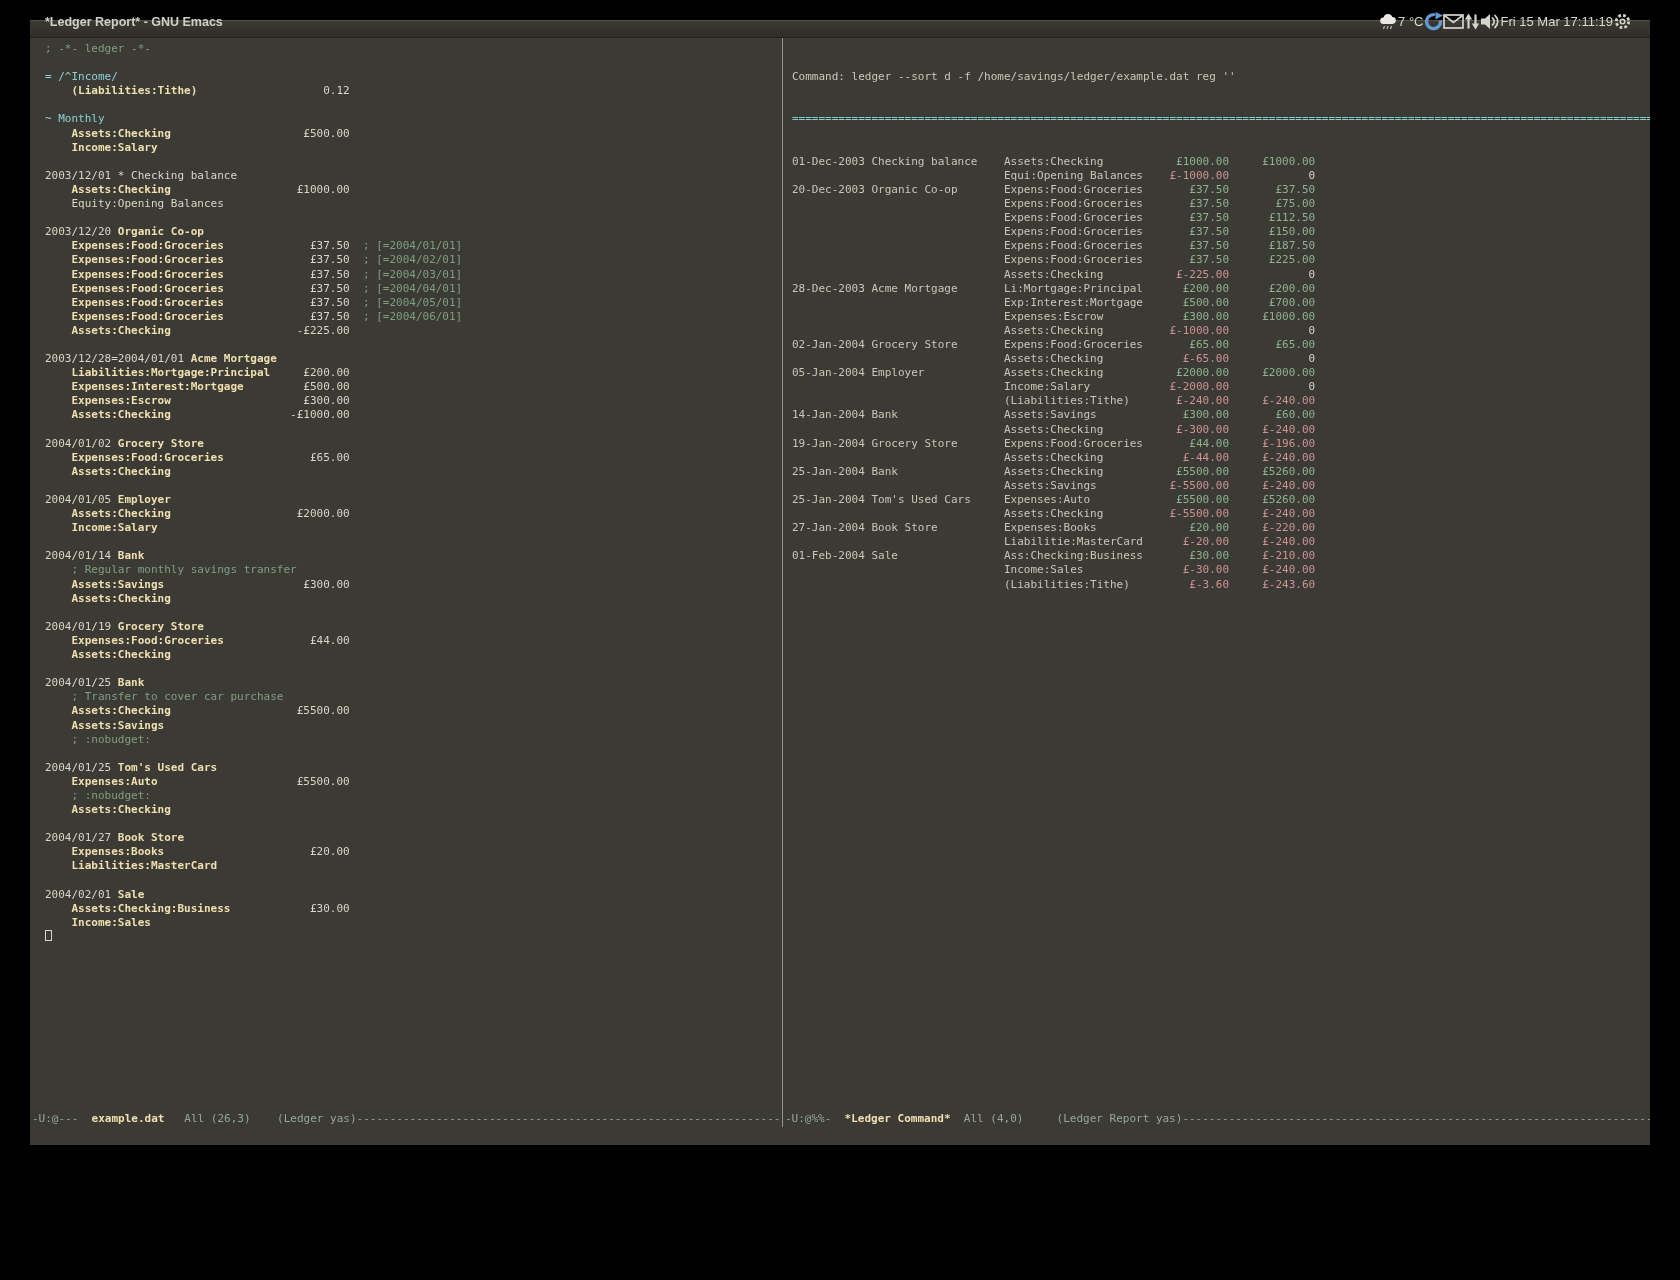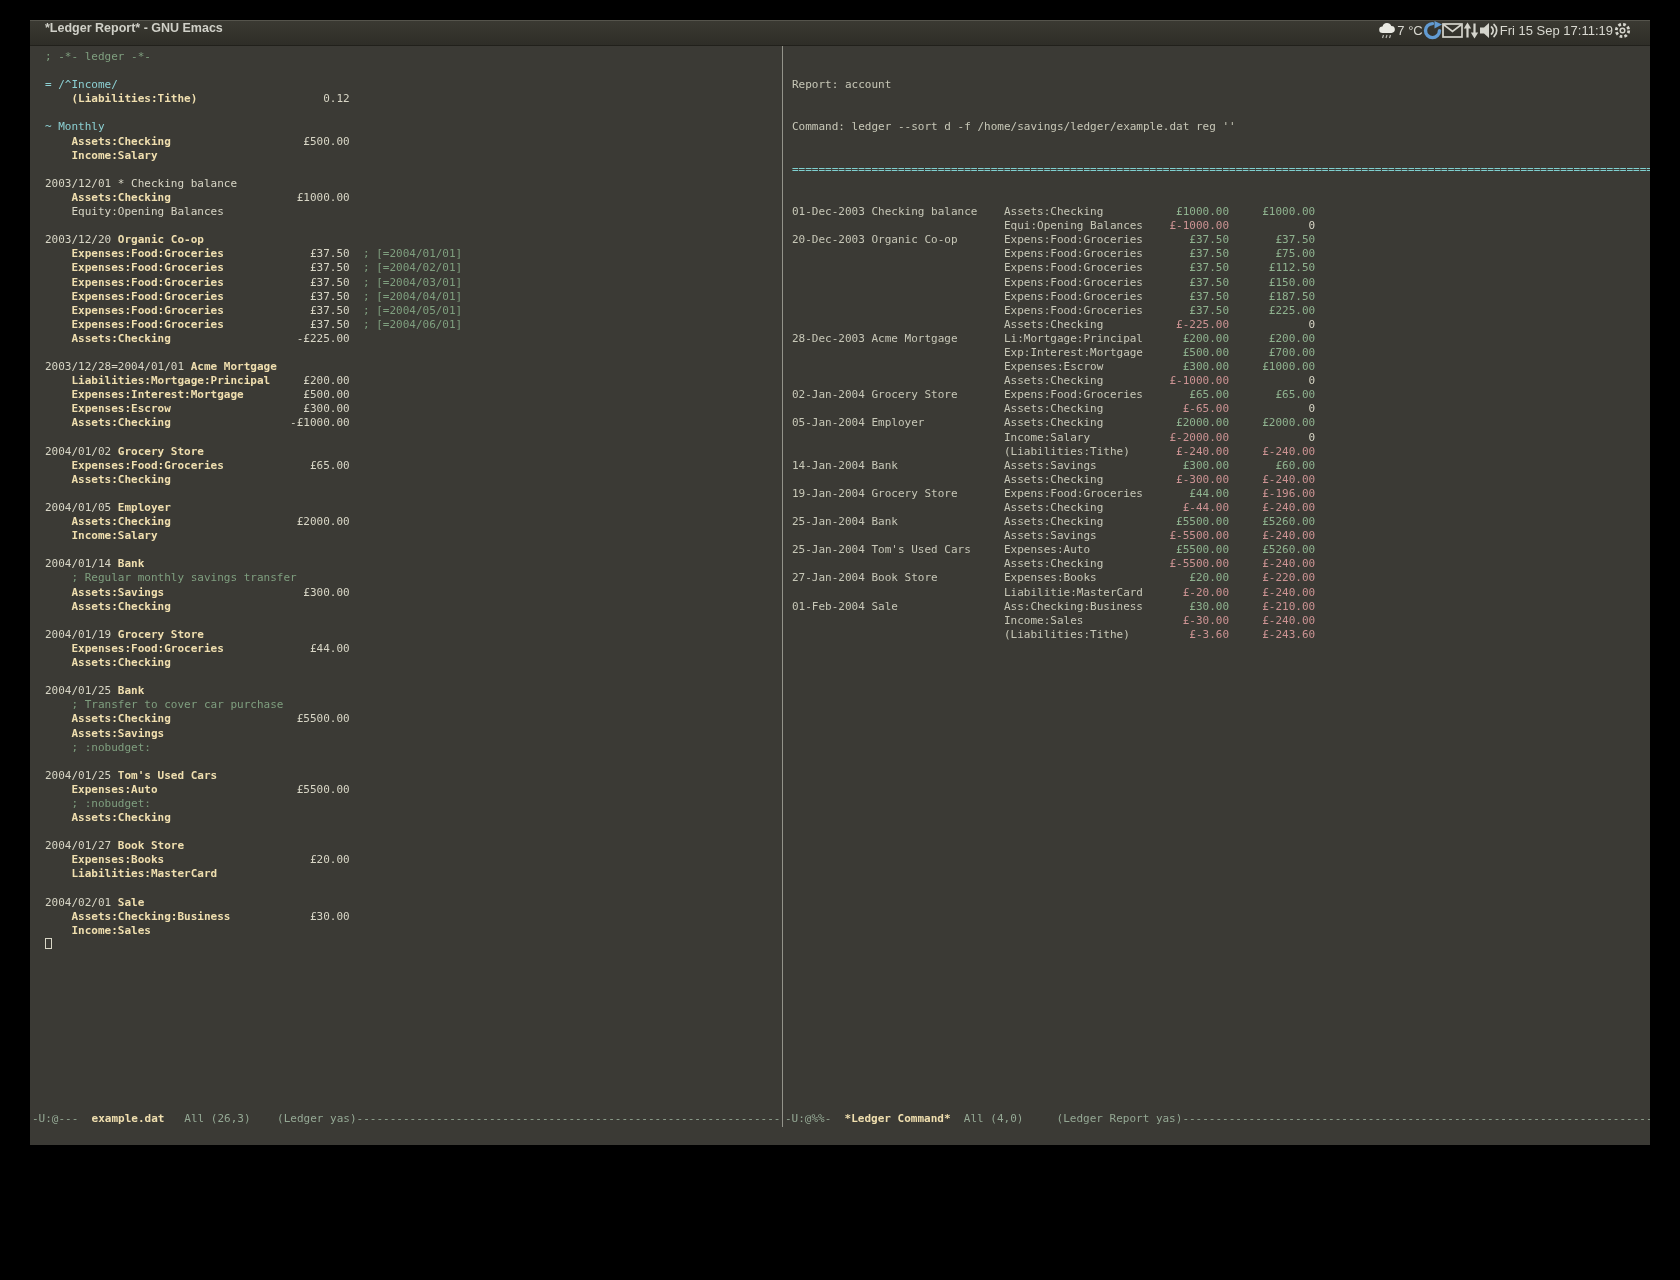--- a/index.html
+++ b/index.html
@@ -1,21 +1,21 @@
 <!DOCTYPE html>
 <html><head>
 <meta charset="utf-8">
 <style>
   *{margin:0;padding:0;box-sizing:border-box}
   html,body{width:1680px;height:1280px;background:#000;overflow:hidden;
     font-family:"DejaVu Sans Mono",monospace}
   .frame{position:absolute;left:30px;top:20px;width:1620px;height:1125px;
     background:#3b3a35;display:flex;flex-direction:column}
   
-  .titlebar{height:26px;flex:none;display:flex;align-items:flex-start;
+  .titlebar{height:18px;flex:none;display:flex;align-items:center;
     padding:0 18px 15px 15px;background:linear-gradient(#3a3932,#2e2d27);
     border-top:1px solid #55544c;border-bottom:1px solid #21201b}
   .title{font-family:"Liberation Sans",sans-serif;font-weight:bold;
     font-size:12.5px;color:#d0d0c8;white-space:nowrap}
   .tray{margin-left:auto;display:flex;align-items:center;}
   .tray .txt{font-family:"Liberation Sans",sans-serif;font-size:13px;color:#d8d8d0;white-space:nowrap}
   .tray svg{display:block}
   
   .windows{flex:1;display:flex;min-height:0}
   .window{display:flex;flex-direction:column;min-width:0}
@@ -76,21 +76,21 @@
       <svg width="16" height="17" viewBox="0 0 16 17" fill="#d4d4cc">
         <rect x="3.4" y="5.5" width="2.2" height="10"></rect>
         <polygon points="4.5,0.5 0.8,6.5 8.2,6.5"></polygon>
         <rect x="10.4" y="1.5" width="2.2" height="10"></rect>
         <polygon points="11.5,16.5 7.8,10.5 15.2,10.5"></polygon>
       </svg>
       <svg width="21" height="17" viewBox="0 0 21 17">
         <polygon points="1,5.5 5,5.5 10,1 10,16 5,11.5 1,11.5" fill="#d4d4cc"></polygon>
         <path d="M12.5 5 a4.5 4.5 0 0 1 0 7 M15 2.5 a8 8 0 0 1 0 12" stroke="#d4d4cc" stroke-width="1.7" fill="none" stroke-linecap="round"></path>
       </svg>
-      <span class="txt">Fri 15 Sep 17:11:19</span>
+      <span class="txt">Fri 15 Mar 17:11:19</span>
       <svg width="19" height="19" viewBox="0 0 19 19">
         <circle cx="9.5" cy="9.5" r="6.2" fill="none" stroke="#d4d4cc" stroke-width="2.8" stroke-dasharray="2.7 2.15"></circle>
         <circle cx="9.5" cy="9.5" r="2.3" fill="none" stroke="#d4d4cc" stroke-width="1.5"></circle>
       </svg>
     </div>
   </div>
 
   <div class="windows">
 
     <div class="window left">
@@ -98,21 +98,20 @@
       <div class="modeline">
         <span>-U:@---  </span>
         <span class="buf">example.dat</span>
         <span>   All (26,3)    (Ledger yas)</span>
         <span class="dashfill">----------------------------------------------------------------------------------------------------------------------------------------------------------------------------------------------------------------------------------------------------------------------------------------------------------------------------------------------------------------------------------------------------------------</span>
       </div>
     </div>
 
     <div class="window right">
       <div class="buffer">
-        <div class="line"><span>Report: account</span></div>
         <div class="line"><span>Command: ledger --sort d -f /home/savings/ledger/example.dat reg ''</span></div>
         <div class="line sep">========================================================================================================================================================================================================</div>
         <div><div class="line entry-row"><span class="col-dp">01-Dec-2003 Checking balance</span><span class="col-ac">Assets:Checking</span><span class="col-am v-pos">£1000.00</span><span class="col-bl v-pos">£1000.00</span></div><div class="line entry-row"><span class="col-dp"></span><span class="col-ac">Equi:Opening Balances</span><span class="col-am v-neg">£-1000.00</span><span class="col-bl v-zero">0</span></div><div class="line entry-row"><span class="col-dp">20-Dec-2003 Organic Co-op</span><span class="col-ac">Expens:Food:Groceries</span><span class="col-am v-pos">£37.50</span><span class="col-bl v-pos">£37.50</span></div><div class="line entry-row"><span class="col-dp"></span><span class="col-ac">Expens:Food:Groceries</span><span class="col-am v-pos">£37.50</span><span class="col-bl v-pos">£75.00</span></div><div class="line entry-row"><span class="col-dp"></span><span class="col-ac">Expens:Food:Groceries</span><span class="col-am v-pos">£37.50</span><span class="col-bl v-pos">£112.50</span></div><div class="line entry-row"><span class="col-dp"></span><span class="col-ac">Expens:Food:Groceries</span><span class="col-am v-pos">£37.50</span><span class="col-bl v-pos">£150.00</span></div><div class="line entry-row"><span class="col-dp"></span><span class="col-ac">Expens:Food:Groceries</span><span class="col-am v-pos">£37.50</span><span class="col-bl v-pos">£187.50</span></div><div class="line entry-row"><span class="col-dp"></span><span class="col-ac">Expens:Food:Groceries</span><span class="col-am v-pos">£37.50</span><span class="col-bl v-pos">£225.00</span></div><div class="line entry-row"><span class="col-dp"></span><span class="col-ac">Assets:Checking</span><span class="col-am v-neg">£-225.00</span><span class="col-bl v-zero">0</span></div><div class="line entry-row"><span class="col-dp">28-Dec-2003 Acme Mortgage</span><span class="col-ac">Li:Mortgage:Principal</span><span class="col-am v-pos">£200.00</span><span class="col-bl v-pos">£200.00</span></div><div class="line entry-row"><span class="col-dp"></span><span class="col-ac">Exp:Interest:Mortgage</span><span class="col-am v-pos">£500.00</span><span class="col-bl v-pos">£700.00</span></div><div class="line entry-row"><span class="col-dp"></span><span class="col-ac">Expenses:Escrow</span><span class="col-am v-pos">£300.00</span><span class="col-bl v-pos">£1000.00</span></div><div class="line entry-row"><span class="col-dp"></span><span class="col-ac">Assets:Checking</span><span class="col-am v-neg">£-1000.00</span><span class="col-bl v-zero">0</span></div><div class="line entry-row"><span class="col-dp">02-Jan-2004 Grocery Store</span><span class="col-ac">Expens:Food:Groceries</span><span class="col-am v-pos">£65.00</span><span class="col-bl v-pos">£65.00</span></div><div class="line entry-row"><span class="col-dp"></span><span class="col-ac">Assets:Checking</span><span class="col-am v-neg">£-65.00</span><span class="col-bl v-zero">0</span></div><div class="line entry-row"><span class="col-dp">05-Jan-2004 Employer</span><span class="col-ac">Assets:Checking</span><span class="col-am v-pos">£2000.00</span><span class="col-bl v-pos">£2000.00</span></div><div class="line entry-row"><span class="col-dp"></span><span class="col-ac">Income:Salary</span><span class="col-am v-neg">£-2000.00</span><span class="col-bl v-zero">0</span></div><div class="line entry-row"><span class="col-dp"></span><span class="col-ac">(Liabilities:Tithe)</span><span class="col-am v-neg">£-240.00</span><span class="col-bl v-neg">£-240.00</span></div><div class="line entry-row"><span class="col-dp">14-Jan-2004 Bank</span><span class="col-ac">Assets:Savings</span><span class="col-am v-pos">£300.00</span><span class="col-bl v-pos">£60.00</span></div><div class="line entry-row"><span class="col-dp"></span><span class="col-ac">Assets:Checking</span><span class="col-am v-neg">£-300.00</span><span class="col-bl v-neg">£-240.00</span></div><div class="line entry-row"><span class="col-dp">19-Jan-2004 Grocery Store</span><span class="col-ac">Expens:Food:Groceries</span><span class="col-am v-pos">£44.00</span><span class="col-bl v-neg">£-196.00</span></div><div class="line entry-row"><span class="col-dp"></span><span class="col-ac">Assets:Checking</span><span class="col-am v-neg">£-44.00</span><span class="col-bl v-neg">£-240.00</span></div><div class="line entry-row"><span class="col-dp">25-Jan-2004 Bank</span><span class="col-ac">Assets:Checking</span><span class="col-am v-pos">£5500.00</span><span class="col-bl v-pos">£5260.00</span></div><div class="line entry-row"><span class="col-dp"></span><span class="col-ac">Assets:Savings</span><span class="col-am v-neg">£-5500.00</span><span class="col-bl v-neg">£-240.00</span></div><div class="line entry-row"><span class="col-dp">25-Jan-2004 Tom's Used Cars</span><span class="col-ac">Expenses:Auto</span><span class="col-am v-pos">£5500.00</span><span class="col-bl v-pos">£5260.00</span></div><div class="line entry-row"><span class="col-dp"></span><span class="col-ac">Assets:Checking</span><span class="col-am v-neg">£-5500.00</span><span class="col-bl v-neg">£-240.00</span></div><div class="line entry-row"><span class="col-dp">27-Jan-2004 Book Store</span><span class="col-ac">Expenses:Books</span><span class="col-am v-pos">£20.00</span><span class="col-bl v-neg">£-220.00</span></div><div class="line entry-row"><span class="col-dp"></span><span class="col-ac">Liabilitie:MasterCard</span><span class="col-am v-neg">£-20.00</span><span class="col-bl v-neg">£-240.00</span></div><div class="line entry-row"><span class="col-dp">01-Feb-2004 Sale</span><span class="col-ac">Ass:Checking:Business</span><span class="col-am v-pos">£30.00</span><span class="col-bl v-neg">£-210.00</span></div><div class="line entry-row"><span class="col-dp"></span><span class="col-ac">Income:Sales</span><span class="col-am v-neg">£-30.00</span><span class="col-bl v-neg">£-240.00</span></div><div class="line entry-row"><span class="col-dp"></span><span class="col-ac">(Liabilities:Tithe)</span><span class="col-am v-neg">£-3.60</span><span class="col-bl v-neg">£-243.60</span></div></div>
       </div>
       <div class="modeline">
         <span>-U:@%%-  </span>
         <span class="buf">*Ledger Command*</span>
         <span>  All (4,0)     (Ledger Report yas)</span>
         <span class="dashfill">----------------------------------------------------------------------------------------------------------------------------------------------------------------------------------------------------------------------------------------------------------------------------------------------------------------------------------------------------------------------------------------------------------------</span>
       </div>

